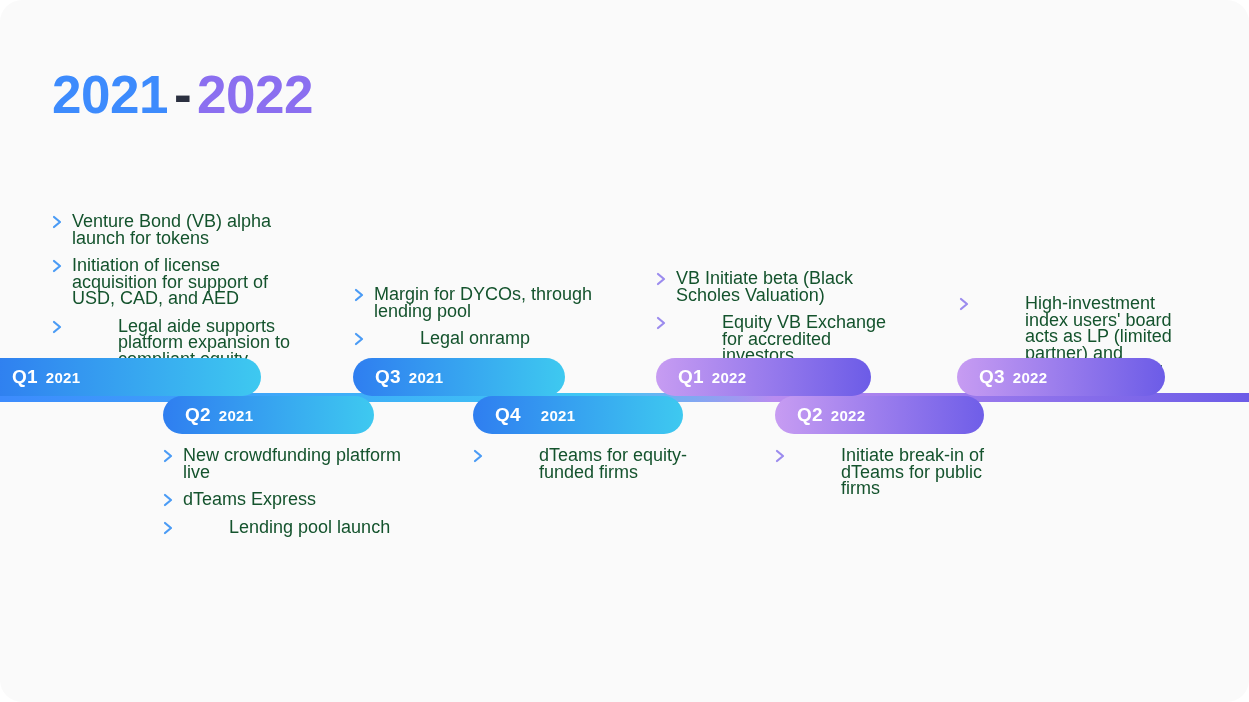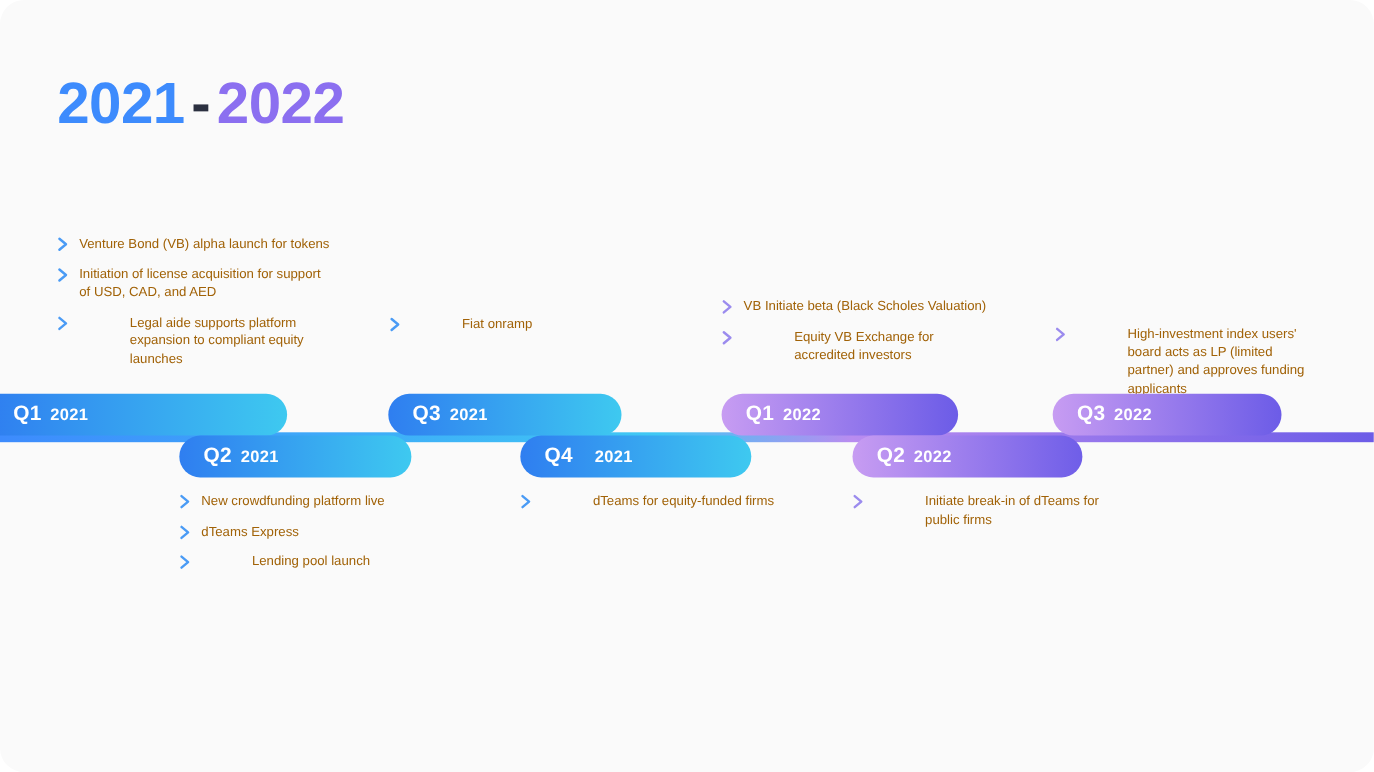--- a/index.html
+++ b/index.html
@@ -79,23 +79,23 @@
   }
   .bullet:last-child { margin-bottom: 0; gap: 46px; }
   .chev {
     flex: 0 0 auto;
     width: 11px; height: 14px;
     margin-right: 9px;
     margin-top: 2px;
   }
   .chev svg { display: block; width: 11px; height: 14px; }
   .btext {
-    font-size: 12px;
+    font-size: 18px;
     line-height: 16.5px;
-    color: #a16207;
+    color: #14532d;
     font-family: "Liberation Sans", sans-serif;
   }
 </style>
 </head>
 <body>
 
 <div class="card">
 
   <div class="title">
     <span class="y1">2021</span><span class="dash">-</span><span class="y2">2022</span>
@@ -130,21 +130,29 @@
     </div>
   </div>
 
   <div class="group" style="left:354px; top:286px; width:250px;">
     <div class="bullet">
       <span class="chev">
           <svg viewBox="0 0 11 14">
             <path d="M2 2 L8 7 L2 12" fill="none" stroke="#4a9bf5" stroke-width="2.2" stroke-linecap="round" stroke-linejoin="round"></path>
           </svg>
         </span>
-      <span class="btext">Fiat onramp</span>
+      <span class="btext">Margin for DYCOs, through lending pool</span>
+    </div>
+    <div class="bullet">
+      <span class="chev">
+          <svg viewBox="0 0 11 14">
+            <path d="M2 2 L8 7 L2 12" fill="none" stroke="#4a9bf5" stroke-width="2.2" stroke-linecap="round" stroke-linejoin="round"></path>
+          </svg>
+        </span>
+      <span class="btext">Legal onramp</span>
     </div>
   </div>
 
   <div class="group" style="left:656px; top:270px; width:245px;">
     <div class="bullet">
       <span class="chev">
           <svg viewBox="0 0 11 14">
             <path d="M2 2 L8 7 L2 12" fill="none" stroke="#9b8bee" stroke-width="2.2" stroke-linecap="round" stroke-linejoin="round"></path>
           </svg>
         </span>

